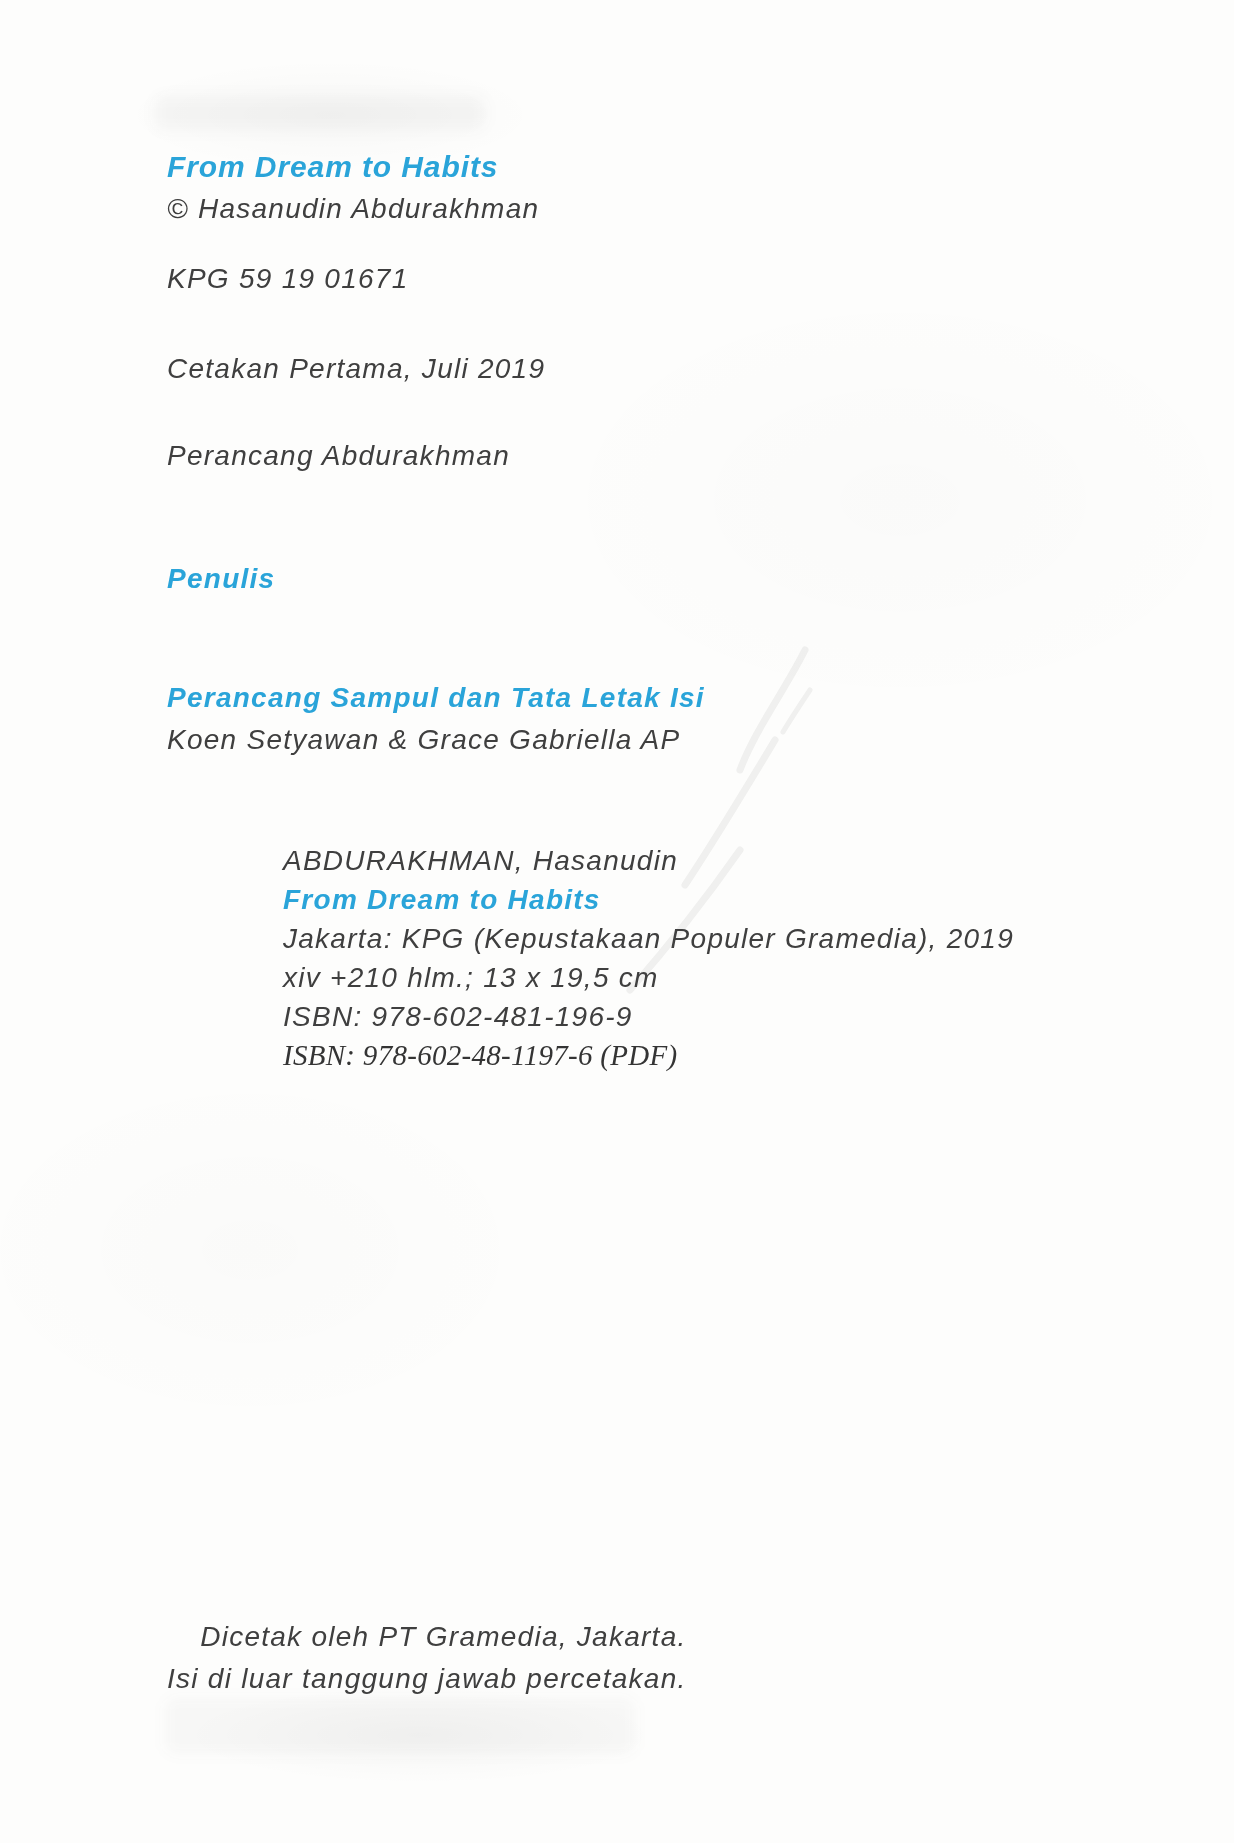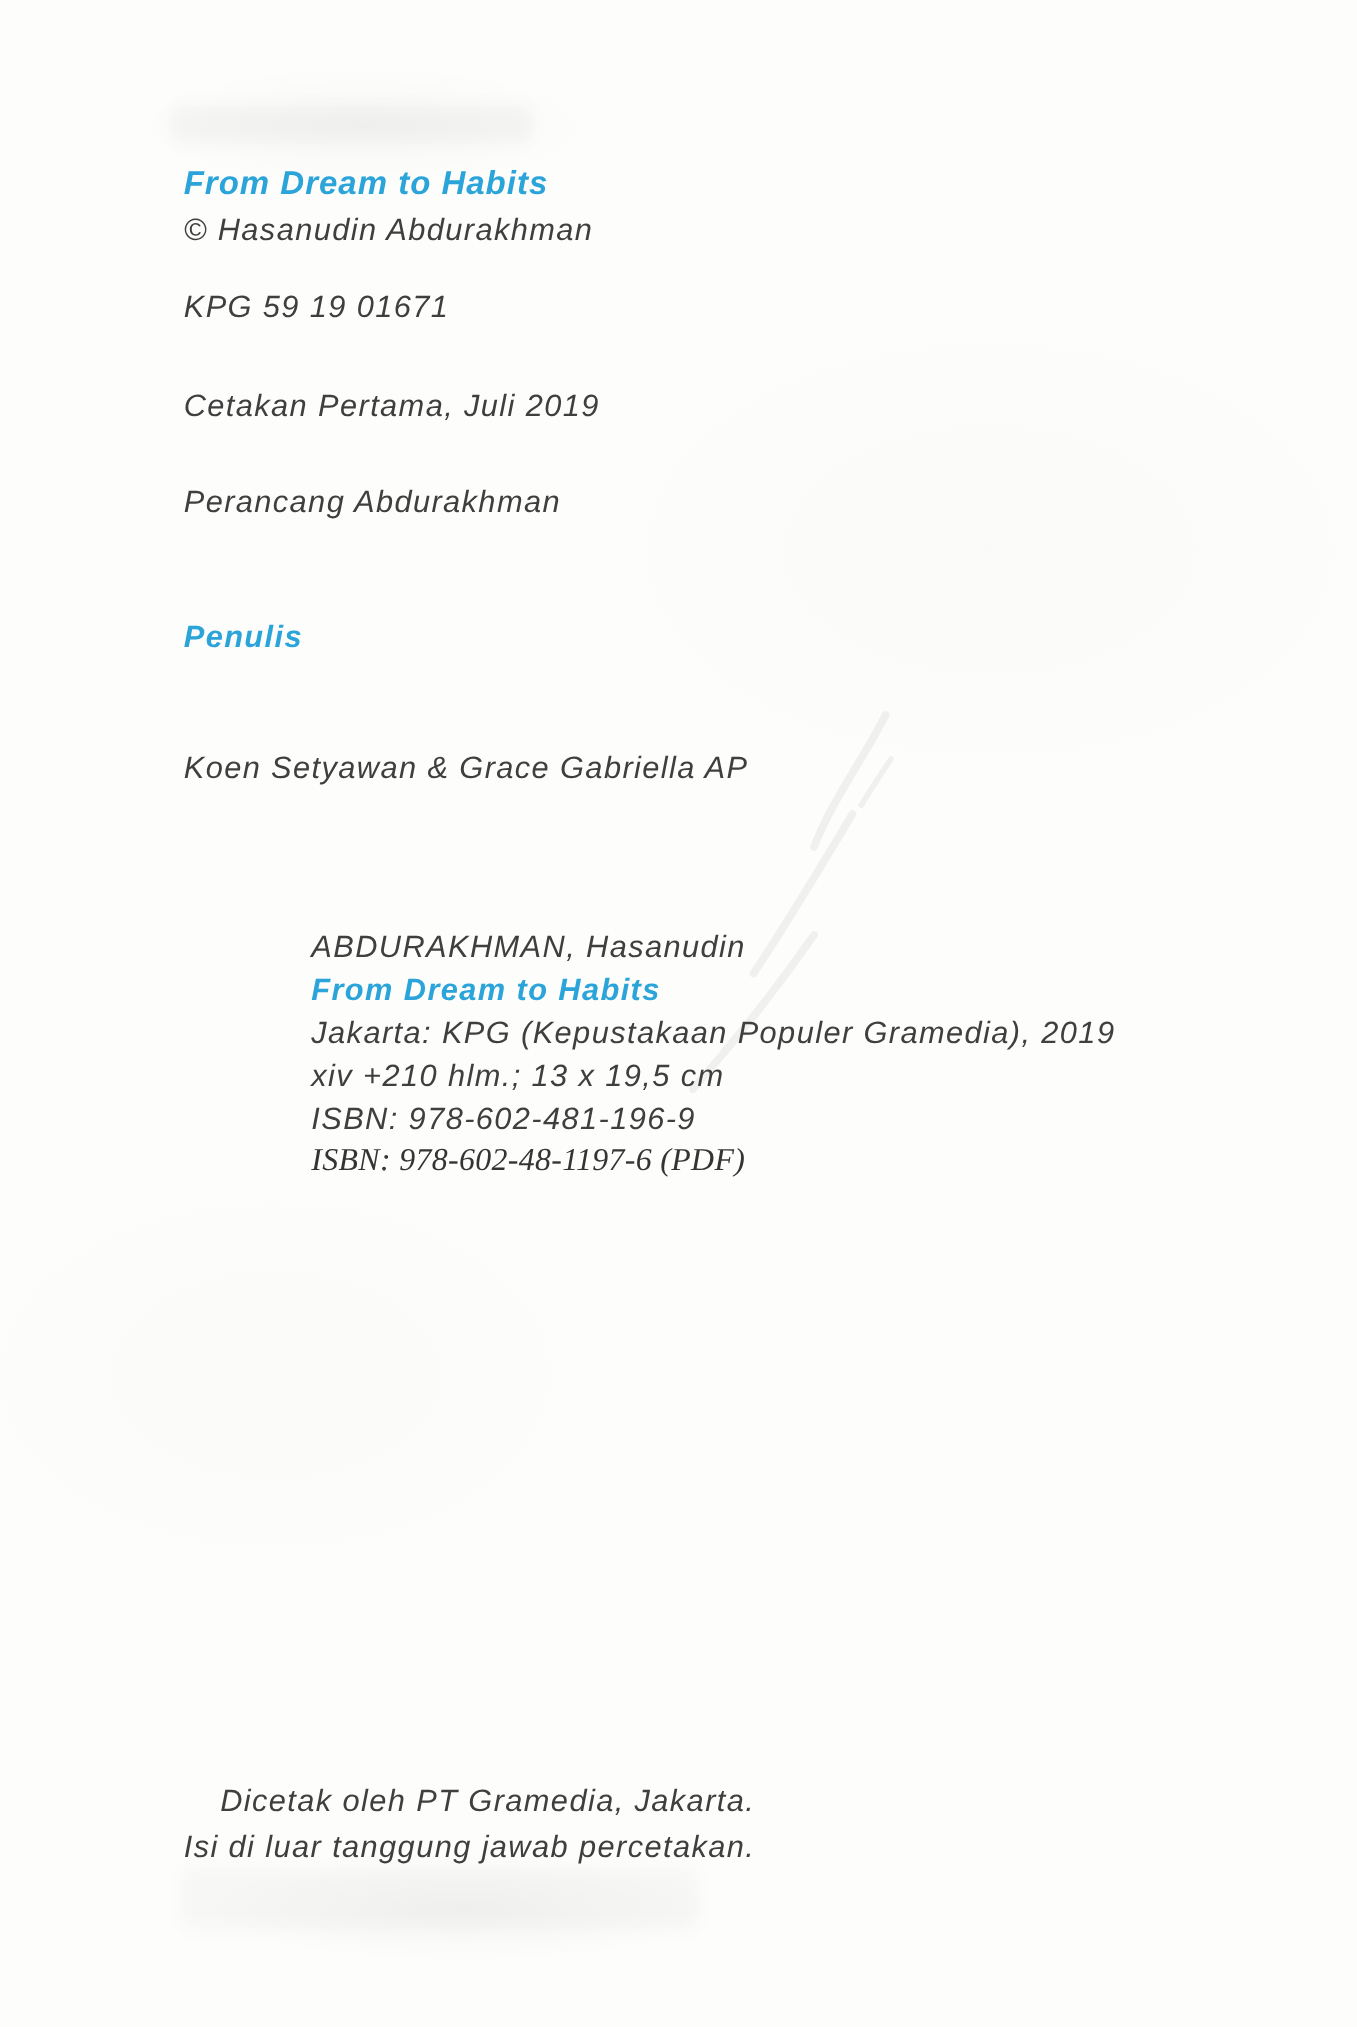--- a/index.html
+++ b/index.html
@@ -105,20 +105,21 @@
 
   <div class="block" id="credit-author">
     <div class="line">Perancang Abdurakhman</div>
   </div>
 
   <div class="block" id="credit-editor">
     <div class="line heading">Penulis</div>
   </div>
 
   <div class="block" id="credit-design">
+    <div class="line heading">Perancang Sampul dan Tata Letak Isi</div>
     <div class="line">Koen Setyawan &amp; Grace Gabriella AP</div>
   </div>
 
   <div class="block" id="cip-block">
     <div class="line">ABDURAKHMAN, Hasanudin</div>
     <div class="line heading">From Dream to Habits</div>
     <div class="line">Jakarta: KPG (Kepustakaan Populer Gramedia), 2019</div>
     <div class="line">xiv +210 hlm.; 13 x 19,5 cm</div>
     <div class="line">ISBN: 978-602-481-196-9</div>
     <div class="serif-line">ISBN: 978-602-48-1197-6 (PDF)</div>

